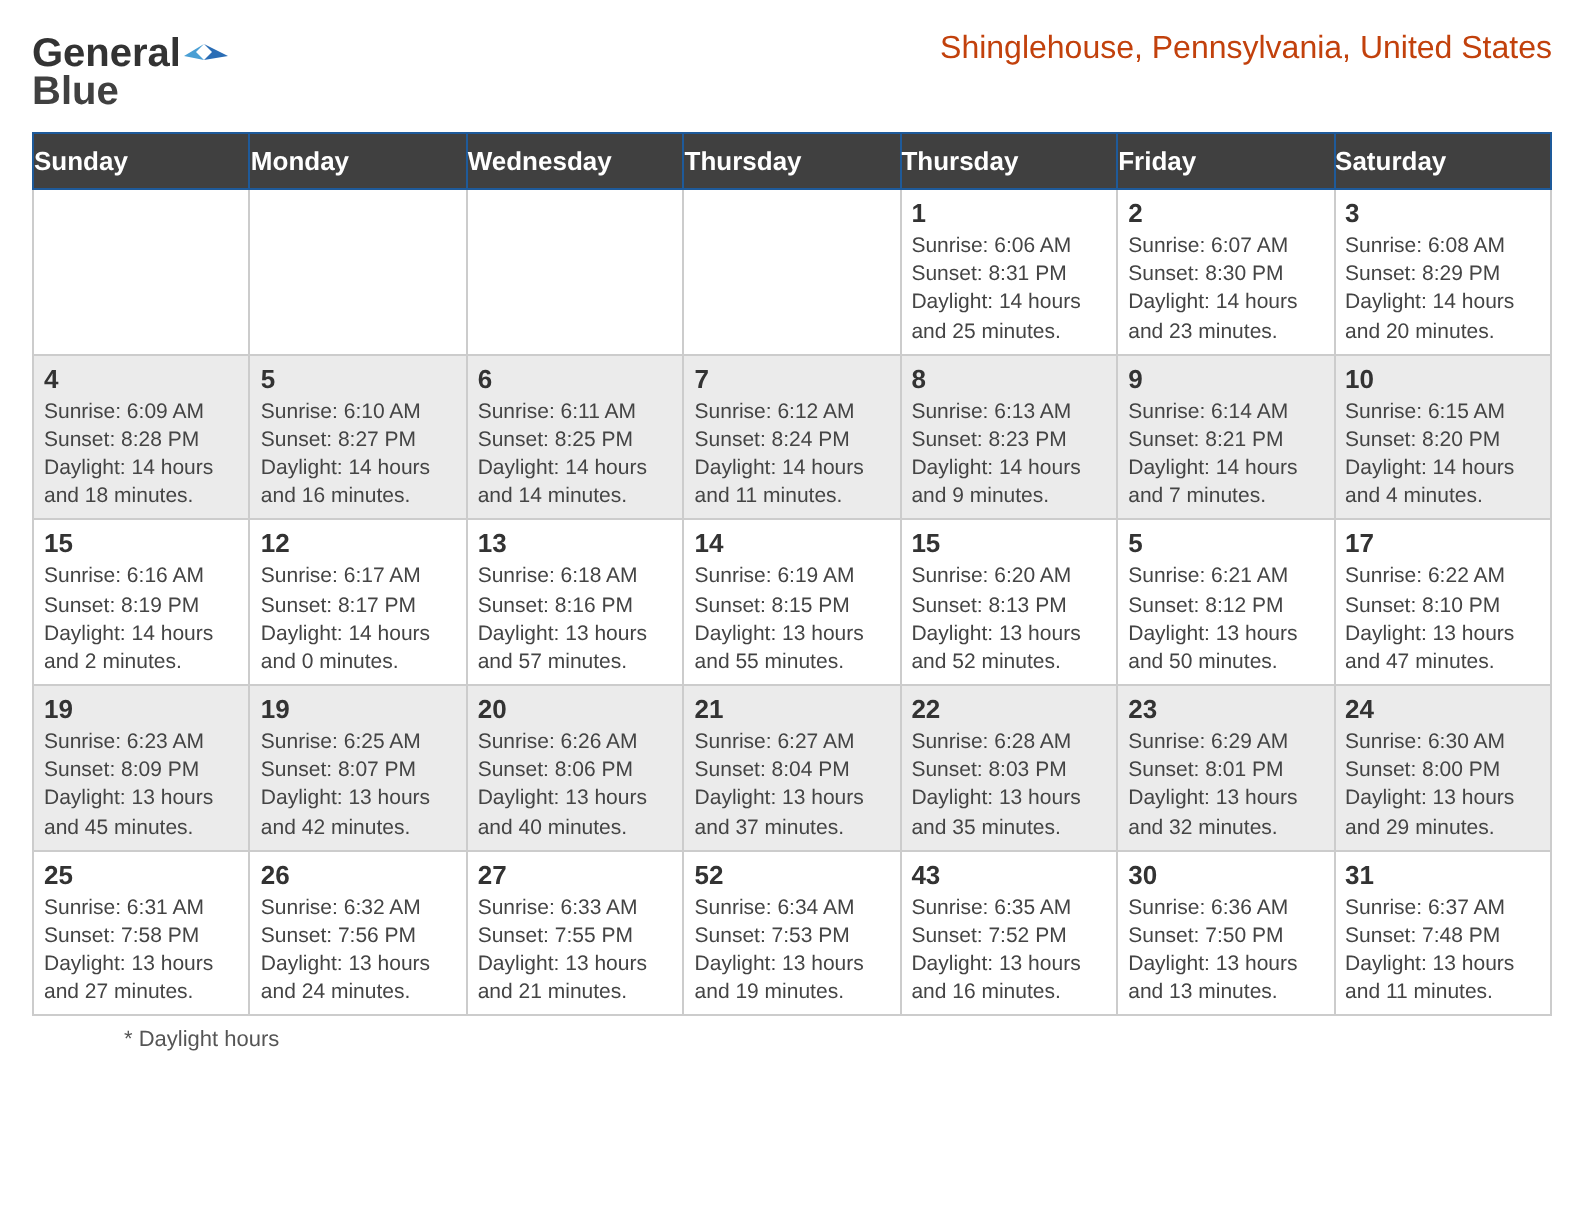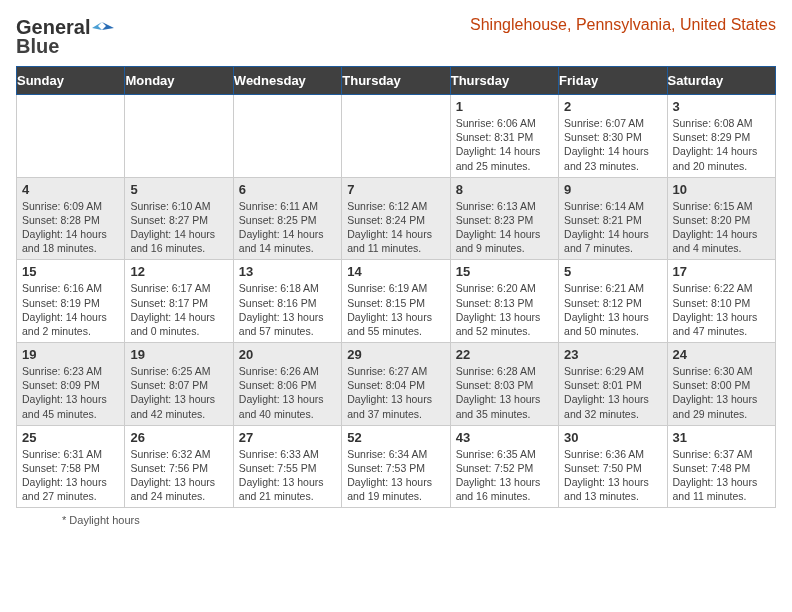--- a/index.html
+++ b/index.html
@@ -207,21 +207,21 @@
         </td>
         <td>
           <span class="day-number">19</span>
           <div class="day-info">Sunrise: 6:25 AM<br>Sunset: 8:07 PM<br>Daylight: 13 hours and 42 minutes.</div>
         </td>
         <td>
           <span class="day-number">20</span>
           <div class="day-info">Sunrise: 6:26 AM<br>Sunset: 8:06 PM<br>Daylight: 13 hours and 40 minutes.</div>
         </td>
         <td>
-          <span class="day-number">29</span>
+          <span class="day-number">21</span>
           <div class="day-info">Sunrise: 6:27 AM<br>Sunset: 8:04 PM<br>Daylight: 13 hours and 37 minutes.</div>
         </td>
         <td>
           <span class="day-number">22</span>
           <div class="day-info">Sunrise: 6:28 AM<br>Sunset: 8:03 PM<br>Daylight: 13 hours and 35 minutes.</div>
         </td>
         <td>
           <span class="day-number">23</span>
           <div class="day-info">Sunrise: 6:29 AM<br>Sunset: 8:01 PM<br>Daylight: 13 hours and 32 minutes.</div>
         </td>

